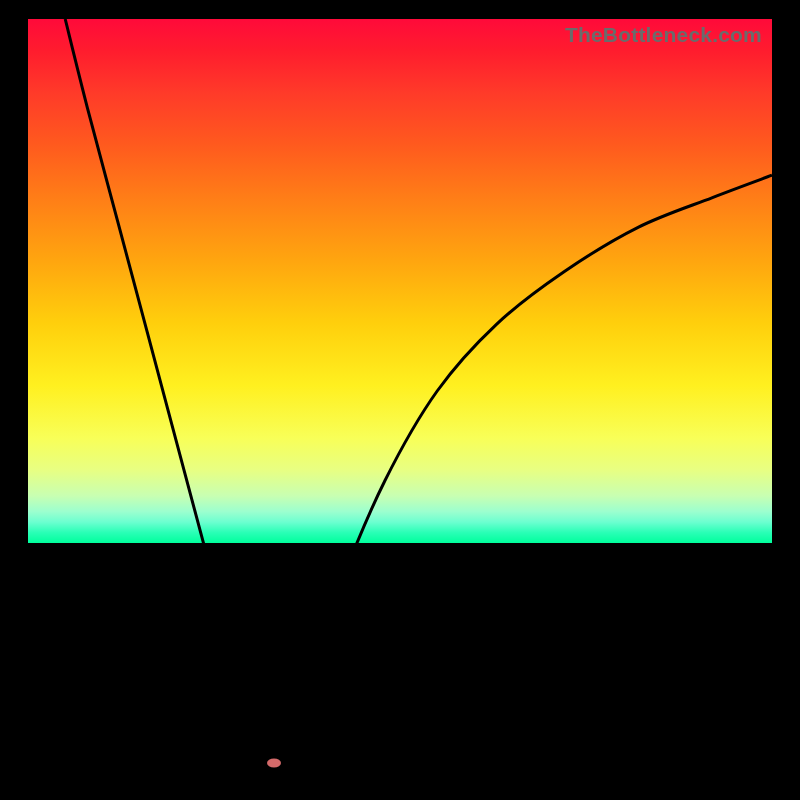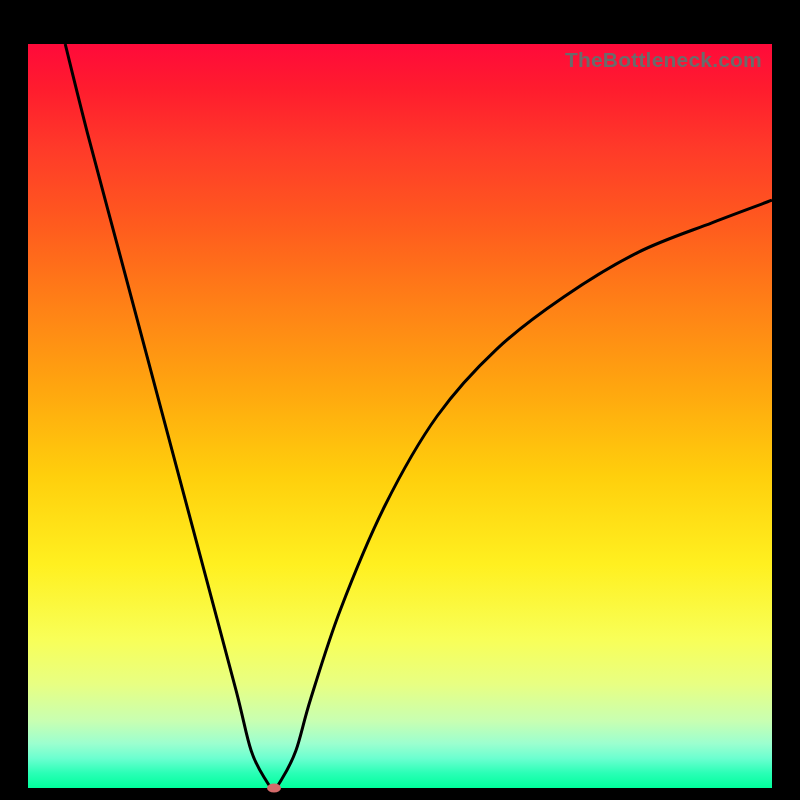--- a/index.html
+++ b/index.html
@@ -6,23 +6,23 @@
   html, body { width: 800px; height: 800px; overflow: hidden; background: #000; }
   .frame {
     width: 800px;
     height: 800px;
     background: #000;
     position: relative;
   }
   .plot-area {
     position: absolute;
     left: 28px;
-    top: 44px;
+    top: 19px;
     width: 744px;
-    height: 744px;
+    height: 524px;
     background: linear-gradient(to bottom,
       #ff0a3a 0%,
       #ff1c2e 6%,
       #ff3a29 14%,
       #ff5a1e 24%,
       #ff7d17 34%,
       #ffa50f 46%,
       #ffcf0c 58%,
       #fff020 70%,
       #f8ff58 80%,

